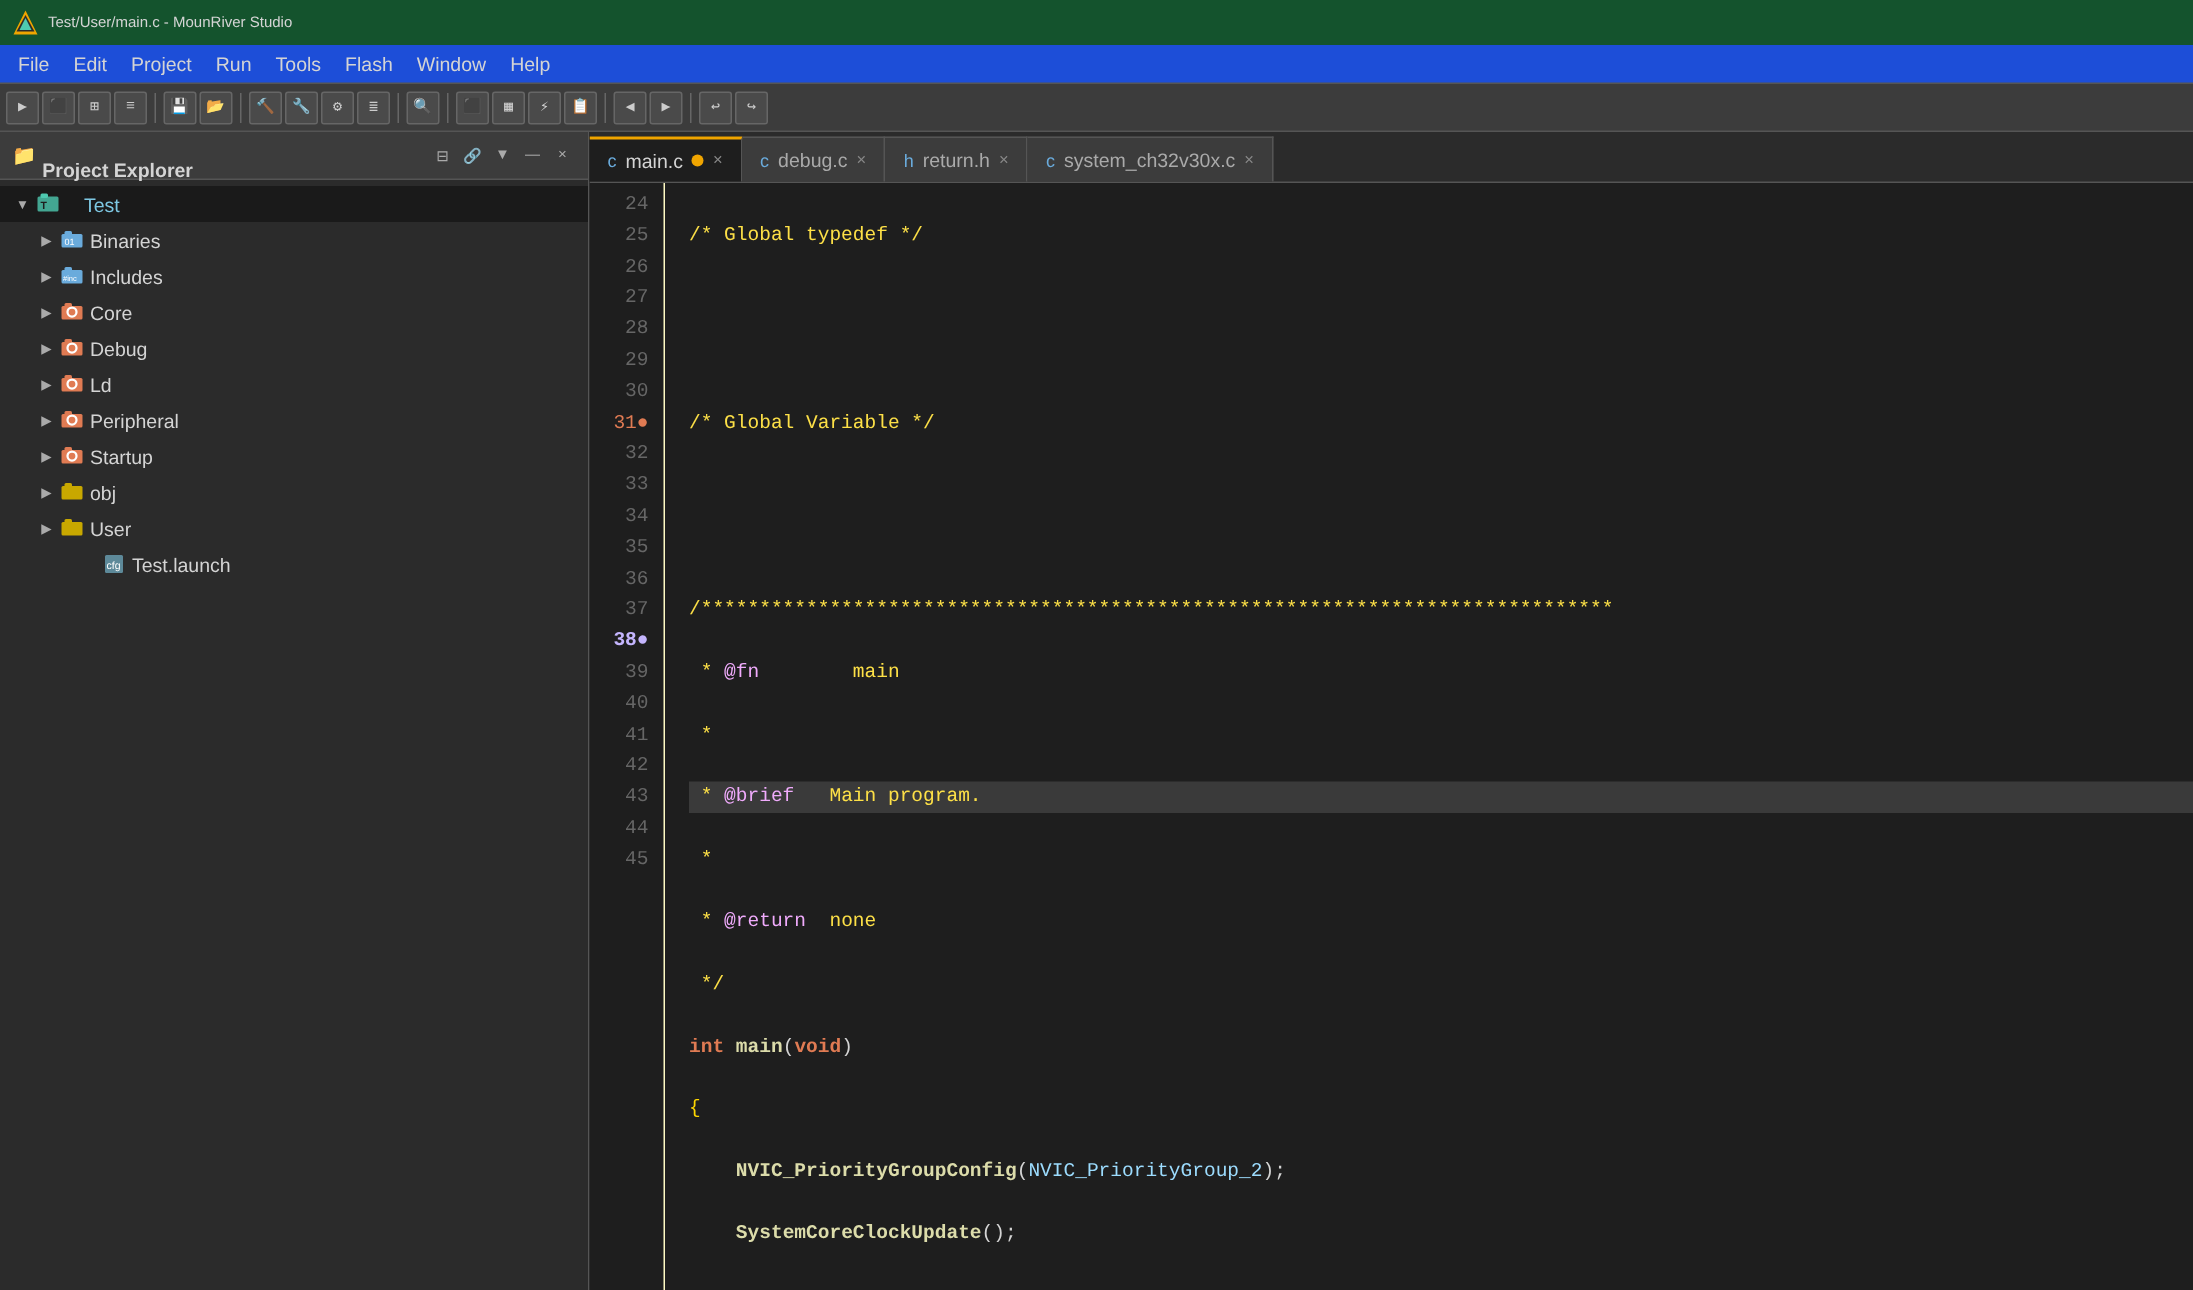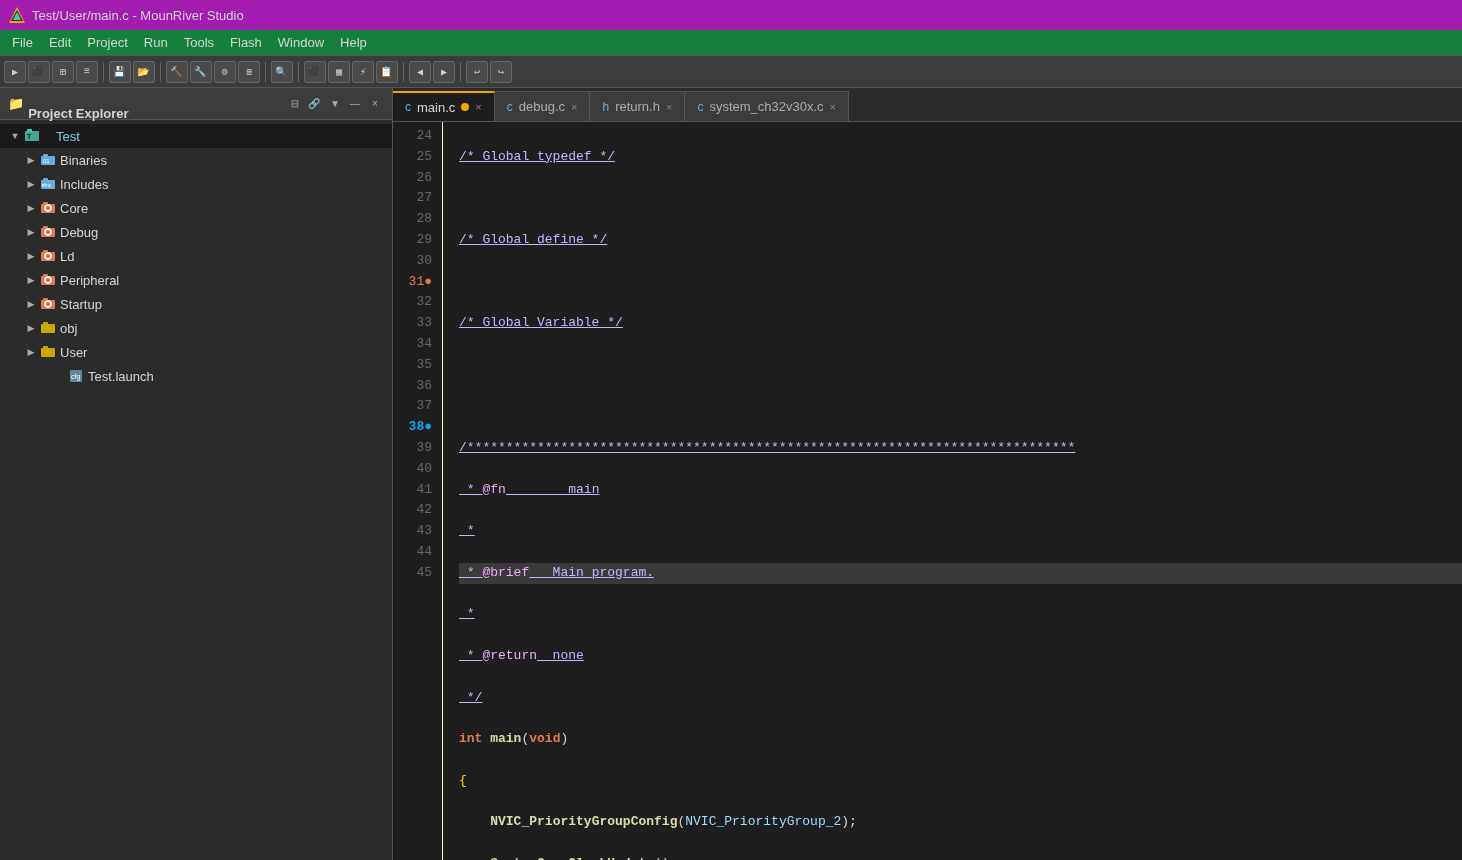--- a/index.html
+++ b/index.html
@@ -8,39 +8,39 @@
       background: #2b2b2b;
       color: #d4d4d4;
       width: 1462px;
       height: 860px;
       overflow: hidden;
       font-size: 13px;
     }
 
     
     #title-bar {
-      background: #a21caf;
+      background: #14532d;
       height: 30px;
       display: flex;
       align-items: center;
       padding: 0 8px;
       font-family: 'Segoe UI', Arial, sans-serif;
-      font-size: 13px;
+      font-size: 10px;
       color: #d4d4d4;
     }
     #title-icon {
       width: 18px;
       height: 18px;
       margin-right: 6px;
       flex-shrink: 0;
     }
 
     
     #menu-bar {
-      background: #15803d;
+      background: #1d4ed8;
       height: 26px;
       display: flex;
       align-items: center;
       padding: 0 4px;
       font-family: 'Segoe UI', Arial, sans-serif;
       font-size: 13px;
       color: #d4d4d4;
       border-bottom: 1px solid #555;
     }
     .menu-item {
@@ -240,21 +240,21 @@
     #code-content {
       flex: 1;
       padding: 4px 0 4px 16px;
       font-size: 13px;
       line-height: 1.6;
       white-space: pre;
       overflow: visible;
     }
 
     
-    .c-comment { color: #c4b5fd; text-decoration: underline; }
+    .c-comment { color: #fde047; }
     .c-keyword { color: #e07b53; font-weight: bold; }
     .c-function { color: #dcdcaa; font-weight: bold; }
     .c-param { color: #9cdcfe; }
     .c-punct { color: #d4d4d4; }
     .c-doxygen-tag { color: #f0abfc; }
     .c-bracket { color: #ffd700; }
 
     .line-highlighted {
       background: #3a3a3a;
       display: block;
@@ -507,33 +507,32 @@
         <div>28</div>
         <div>29</div>
         <div>30</div>
         <div style="color:#e07b53;font-weight:normal;">31●</div>
         <div>32</div>
         <div>33</div>
         <div>34</div>
         <div>35</div>
         <div>36</div>
         <div>37</div>
-        <div style="color:#0ea5e9;font-weight:bold;">38●</div>
+        <div style="color:#c4b5fd;font-weight:bold;">38●</div>
         <div>39</div>
         <div>40</div>
         <div>41</div>
         <div>42</div>
         <div>43</div>
         <div>44</div>
         <div>45</div>
       </div>
       <div id="code-content">
 <span class="code-line"><span class="c-comment">/* Global typedef */</span></span>
 <span class="code-line"> </span>
-<span class="code-line"><span class="c-comment">/* Global define */</span></span>
 <span class="code-line"> </span>
 <span class="code-line"><span class="c-comment">/* Global Variable */</span></span>
 <span class="code-line"> </span>
 <span class="code-line"> </span>
 <span class="code-line"><span class="c-comment">/******************************************************************************</span></span>
 <span class="code-line"><span class="c-comment"> * </span><span class="c-doxygen-tag">@fn</span><span class="c-comment">        main</span></span>
 <span class="code-line"><span class="c-comment"> *</span></span>
 <span class="code-line line-highlighted"><span class="c-comment"> * </span><span class="c-doxygen-tag">@brief</span><span class="c-comment">   Main program.</span></span>
 <span class="code-line"><span class="c-comment"> *</span></span>
 <span class="code-line"><span class="c-comment"> * </span><span class="c-doxygen-tag">@return</span><span class="c-comment">  none</span></span>

